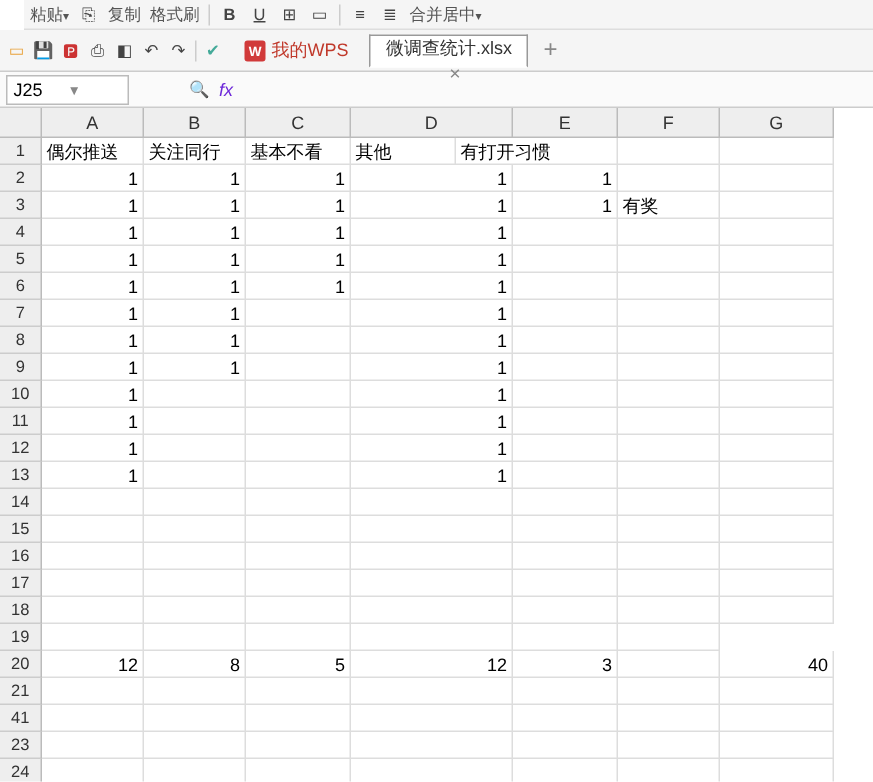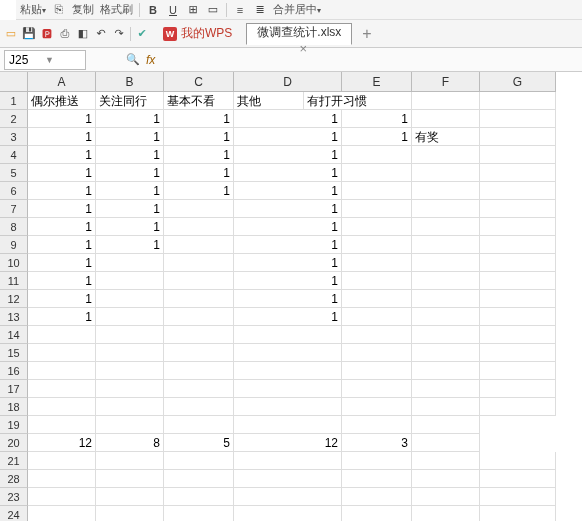--- a/index.html
+++ b/index.html
@@ -16,21 +16,21 @@
   .tab.file { background: #fff; border: 1px solid #999; border-bottom: 1px solid #fff; color: #333; flex-direction: column; }
   .tab-icon { margin-right: 4px; font-size: 11px; }
   .tab-close { margin-left: 8px; color: #888; font-size: 13px; cursor: pointer; }
   .tab-add { color: #888; font-size: 16px; padding: 0 6px; cursor: pointer; }
   
   .formula-bar { height: 24px; background: #fafafa; display: flex; align-items: center; border-bottom: 1px solid #ccc; }
   .name-box { width: 82px; height: 20px; border: 1px solid #bbb; background: #fff; margin-left: 4px; display: flex; align-items: center; padding: 0 4px; font-size: 12px; }
   .name-box span { flex: 1; }
   .name-dd { color: #888; font-size: 9px; }
   .fx-area { display: flex; align-items: center; margin-left: 40px; gap: 6px; }
-  .fx-icon { font-style: italic; color: #a16207; cursor: pointer; }
+  .fx-icon { font-style: italic; color: #6d28d9; cursor: pointer; }
   
   .grid-area { position: relative; }
   .corner { position: absolute; left: 0; top: 0; width: 28px; height: 20px; background: #eee; border-right: 1px solid #bbb; border-bottom: 1px solid #bbb; }
   .col-headers { position: absolute; left: 28px; top: 0; right: 0; height: 20px; display: flex; }
   .col-h { background: #eee; border-right: 1px solid #bbb; border-bottom: 1px solid #bbb; text-align: center; line-height: 20px; font-size: 12px; color: #333; cursor: pointer; }
   .row-headers { position: absolute; left: 0; top: 20px; width: 28px; }
   .row-h { background: #eee; border-right: 1px solid #bbb; border-bottom: 1px solid #ccc; text-align: center; font-size: 11px; color: #333; height: 18px; line-height: 18px; cursor: pointer; }
   .cells { position: absolute; left: 28px; top: 20px; }
   .cell-row { display: flex; height: 18px; }
   .cell { border-right: 1px solid #ddd; border-bottom: 1px solid #ddd; height: 18px; line-height: 18px; padding: 0 3px; font-size: 12px; color: #000; overflow: hidden; white-space: nowrap; cursor: cell; }
@@ -118,21 +118,21 @@
       <div class="row-h">12</div>
       <div class="row-h">13</div>
       <div class="row-h">14</div>
       <div class="row-h">15</div>
       <div class="row-h">16</div>
       <div class="row-h">17</div>
       <div class="row-h">18</div>
       <div class="row-h">19</div>
       <div class="row-h">20</div>
       <div class="row-h">21</div>
-      <div class="row-h">28</div>
+      <div class="row-h">41</div>
       <div class="row-h">23</div>
       <div class="row-h">24</div>
     </div>
   <div class="cells" id="cells">
       <div class="cell-row">
         <div class="cell txt" style="width: 68px;">偶尔推送</div>
         <div class="cell txt" style="width: 68px;">关注同行</div>
         <div class="cell txt" style="width: 70px;">基本不看</div>
         <div class="cell txt" style="width: 70px;">其他</div>
         <div class="cell txt" style="width: 108px;">有打开习惯</div>
@@ -300,20 +300,21 @@
         <div class="cell " style="width: 70px;"></div>
         <div class="cell " style="width: 68px;"></div>
       </div>
       <div class="cell-row">
         <div class="cell num" style="width: 68px;">12</div>
         <div class="cell num" style="width: 68px;">8</div>
         <div class="cell num" style="width: 70px;">5</div>
         <div class="cell num" style="width: 108px;">12</div>
         <div class="cell num" style="width: 70px;">3</div>
         <div class="cell " style="width: 68px;"></div>
+        <div class="cell num" style="width: 76px;">40</div>
       </div>
       <div class="cell-row">
         <div class="cell " style="width: 68px;"></div>
         <div class="cell " style="width: 68px;"></div>
         <div class="cell " style="width: 70px;"></div>
         <div class="cell " style="width: 108px;"></div>
         <div class="cell " style="width: 70px;"></div>
         <div class="cell " style="width: 68px;"></div>
         <div class="cell " style="width: 76px;"></div>
       </div>

